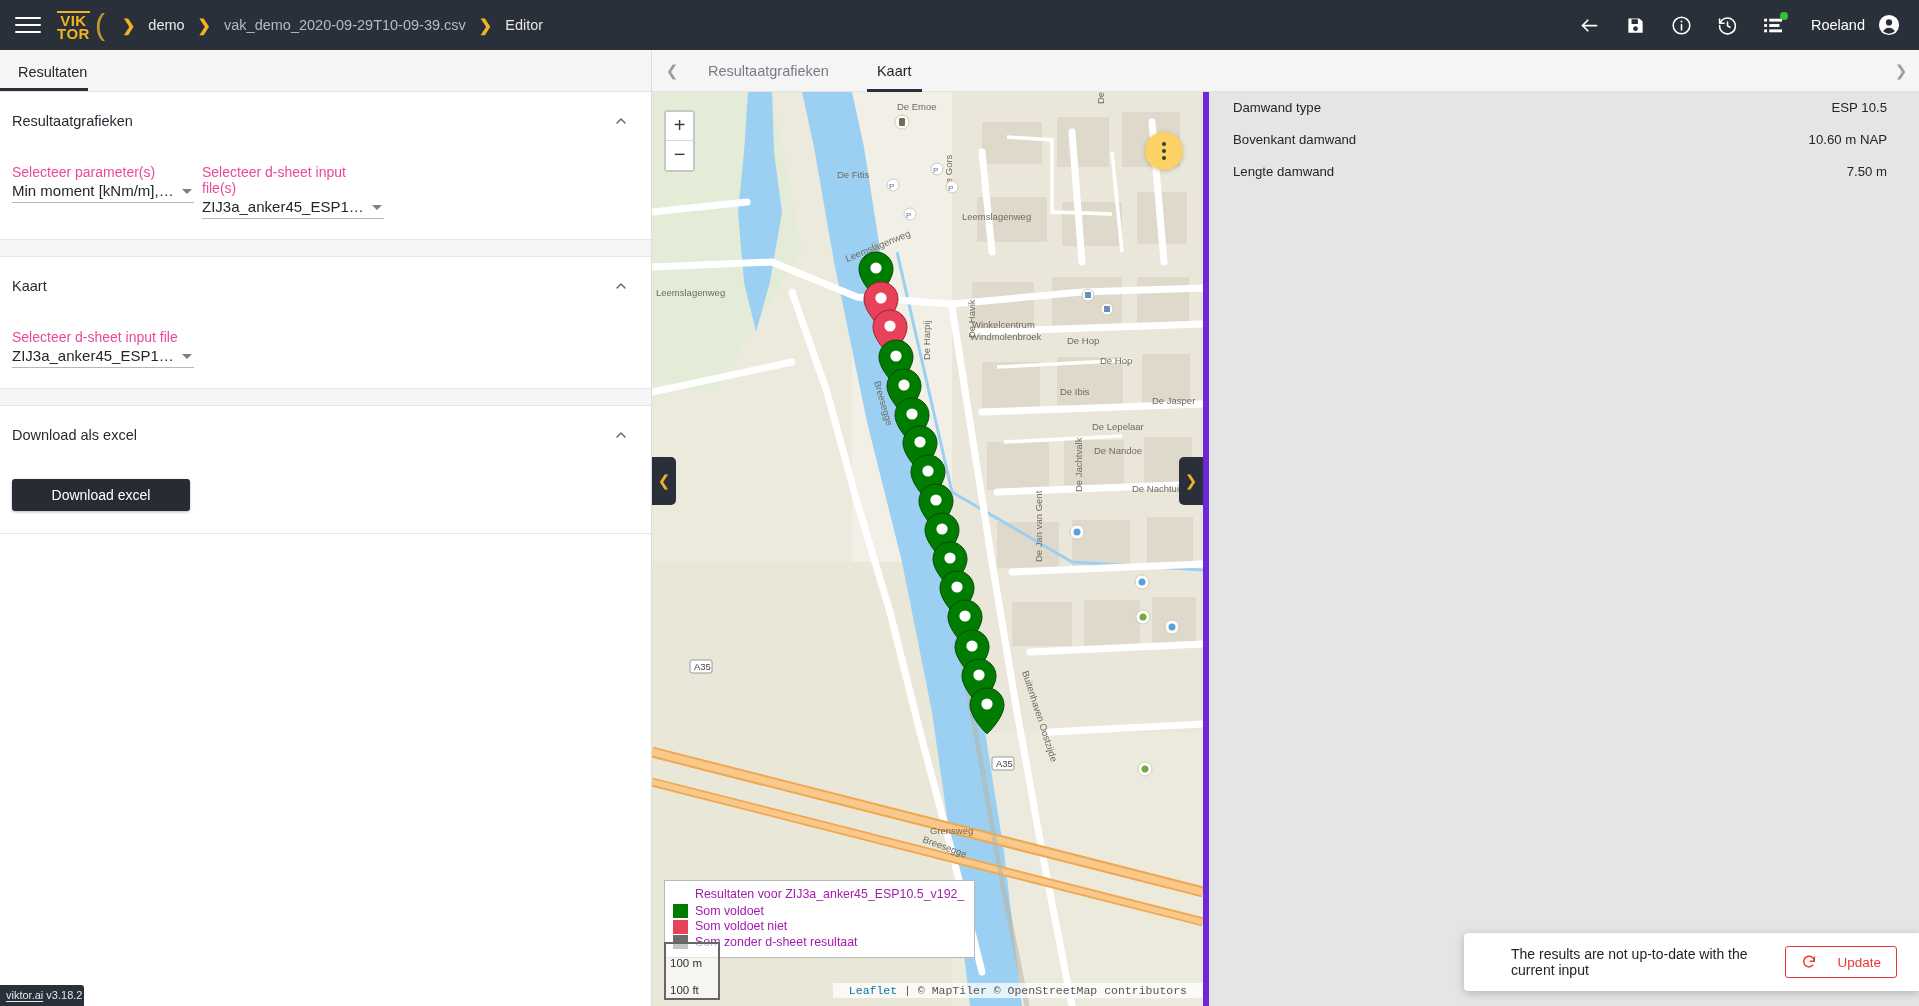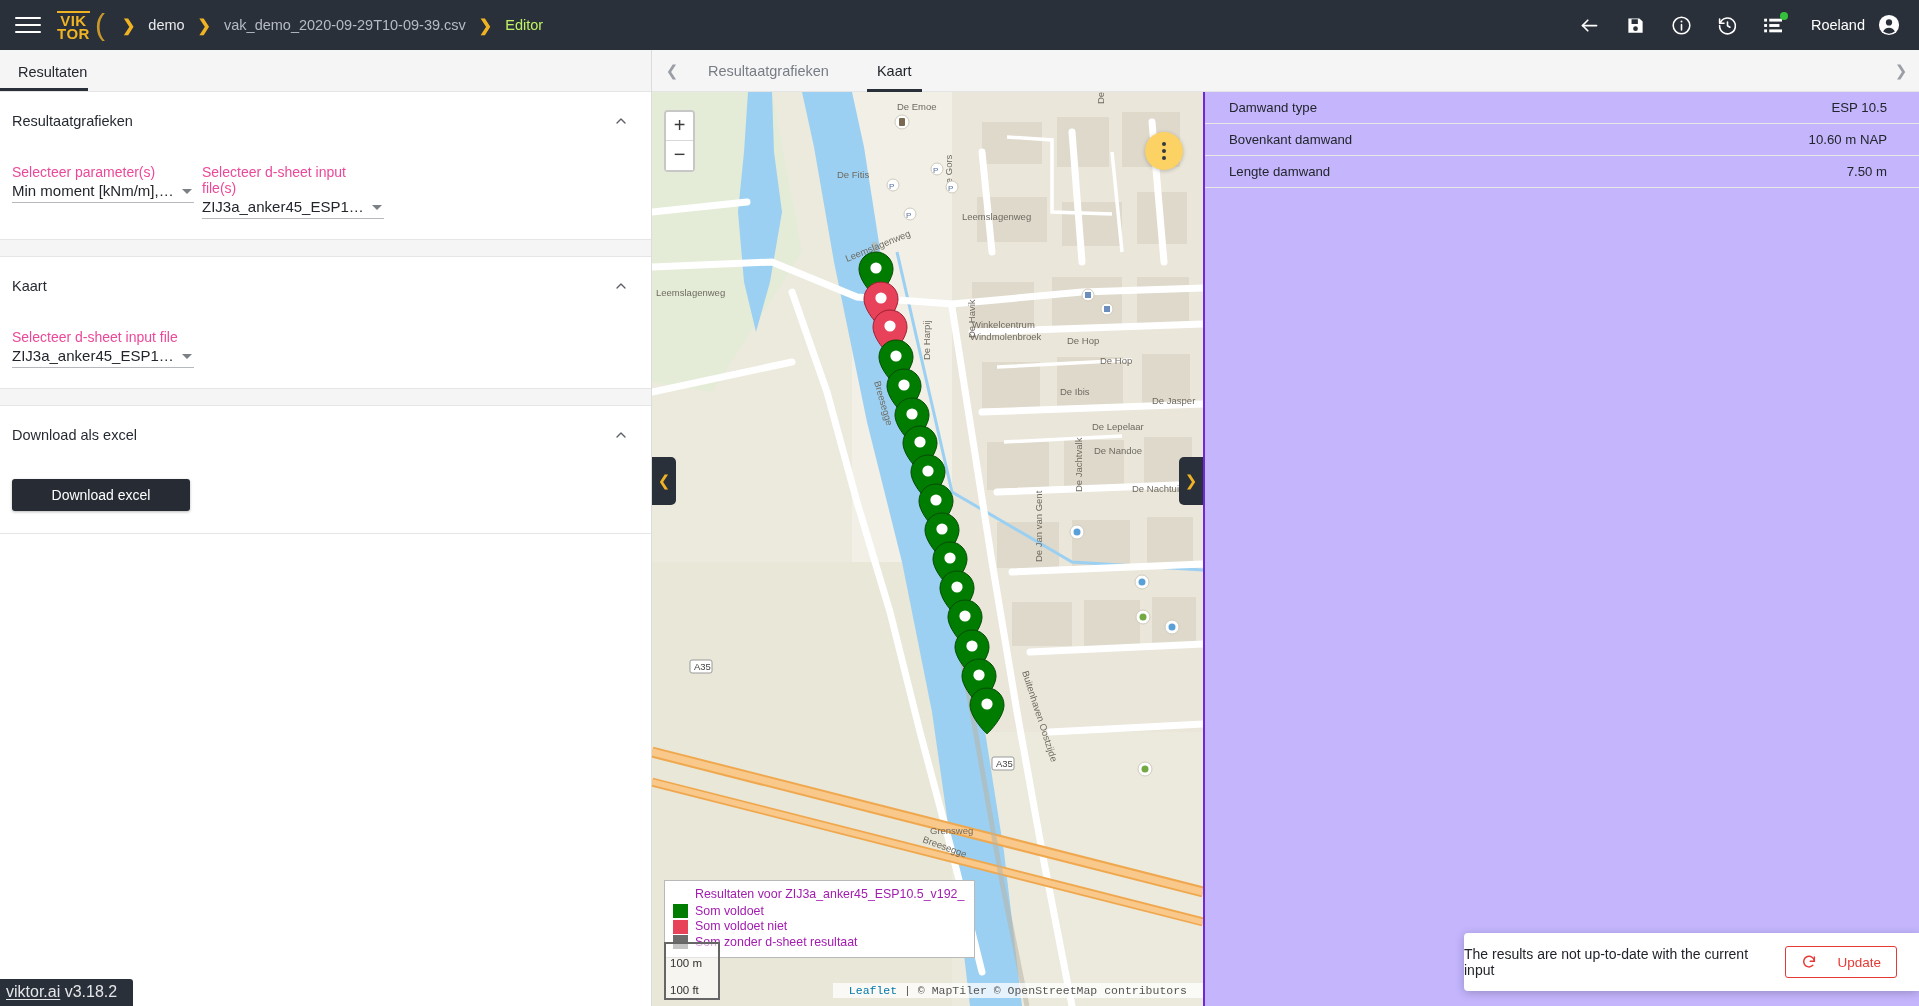--- a/index.html
+++ b/index.html
@@ -23,21 +23,21 @@
 
   .brand { display: flex; align-items: center; gap: 5px; margin-right: 4px; }
   .brand-logo { font-family: "Liberation Sans", sans-serif; color: #f0b323; font-weight: bold;
      font-size: 15px; line-height: 13px; letter-spacing: 0.5px; text-align: center;
      border-top: 2px solid #f0b323; padding-top: 1px; }
   .brand-c { color: #c8982a; font-size: 30px; line-height: 30px; font-weight: 300; }
 
   .crumbsep { color: #f0b323; font-size: 16px; margin: 0 13px; font-weight: bold; }
   .crumb { font-size: 14.5px; color: #e9eaec; white-space: nowrap; cursor: pointer; }
   .crumb.dim { color: #b6bac2; }
-  .crumb.cur { color: #bef264; }
+  .crumb.cur { color: #e5e5e5; }
 
   .topright { margin-left: auto; display: flex; align-items: center; gap: 0px; padding-right: 16px; }
   .ticon { width: 46px; height: 50px; display: flex; align-items: center; justify-content: center;
            cursor: pointer; position: relative; }
   .ticon svg { display: block; }
   .greendot { position: absolute; top: 12px; right: 9px; width: 8px; height: 8px;
     border-radius: 50%; background: #35c13c; }
   .uname { font-size: 14.5px; color: #ffffff; margin: 0 10px 0 14px; text-align: right; }
 
   
@@ -70,21 +70,21 @@
 
   .dlbtn {
     margin: 15px 12px 22px 12px; width: 178px; height: 32px; background: #262b34;
     color: #ffffff; border: none; border-radius: 3px; font-size: 14px; cursor: pointer;
     font-family: "Liberation Sans", sans-serif;
     box-shadow: 0 1px 3px rgba(0,0,0,0.28);
   }
 
   .viktorbadge {
     position: absolute; left: 0; bottom: 0; background: #2a303a; color: #e4e6e9;
-    font-size: 16px; padding: 4px 16px 5px 6px; border-radius: 0 3px 0 0; z-index: 55;
+    font-size: 11px; padding: 4px 2px 5px 6px; border-radius: 0 3px 0 0; z-index: 55;
   }
   .viktorbadge u { text-underline-offset: 2px; }
 
   
   .rightside { position: absolute; top: 50px; left: 652px; width: 1267px; height: 956px; background: #fff; }
   .rtabstrip { height: 42px; background: #f5f5f5; border-bottom: 1px solid #e4e4e4;
      display: flex; align-items: center; position: relative; padding-left: 8px; }
   .rarrow { width: 24px; text-align: center; color: #9a9ea5; font-size: 15px; cursor: pointer; }
   .rarrow.right { position: absolute; right: 6px; }
   .rtab { font-size: 14.5px; color: #777c85; padding: 0 24px; cursor: pointer; line-height: 42px; }
@@ -125,34 +125,34 @@
   .scalebar div { border: 2px solid #666; border-top: none; background: rgba(255,255,255,0.6);
      padding: 12px 4px 1px 4px; width: 56px; line-height: 14px; }
   .scalebar div.top { border: 2px solid #666; border-bottom: none; }
 
   .attrib { position: absolute; right: 0; bottom: 8px; background: rgba(255,255,255,0.75);
      font-size: 11.5px; color: #0078a8; padding: 1px 16px; z-index: 21; font-family: Liberation Mono, monospace; }
   .attrib span { color: #555; }
 
   
   .infopanel { position: absolute; top: 42px; left: 551px; width: 716px; height: 914px;
-     background: #c4b5fd; border-left: 2px solid #6d28d9; }
+     background: #e5e5e5; border-left: 6px solid #6d28d9; }
   .irow { display: flex; align-items: center; justify-content: space-between;
      height: 32px; padding: 0 32px 0 24px; border-bottom: 1px solid #e7e7e7; font-size: 13.2px;
      color: #22262c; }
   .irow .rv { color: #22262c; }
 
   
   .toast {
     position: absolute; right: 0; bottom: 15px; width: 455px; height: 58px;
     background: #ffffff; border-radius: 4px 0 0 4px; display: flex; align-items: center;
     justify-content: flex-end; gap: 18px; padding-right: 22px; z-index: 70;
     box-shadow: 0 2px 10px rgba(0,0,0,0.22);
   }
-  .toast-msg { font-size: 14px; color: #20242a; }
+  .toast-msg { font-size: 14px; color: #20242a; margin-left: 47px; }
   .updbtn { display: flex; align-items: center; gap: 20px; border: 1px solid #e53935;
      color: #e53935; background: #fff; border-radius: 3px; height: 32px; padding: 0 15px;
      font-size: 13.5px; cursor: pointer; font-family: "Liberation Sans", sans-serif; }
 </style>
 </head>
 <body>
 
 <div id="app">
 
   <div class="topbar">

